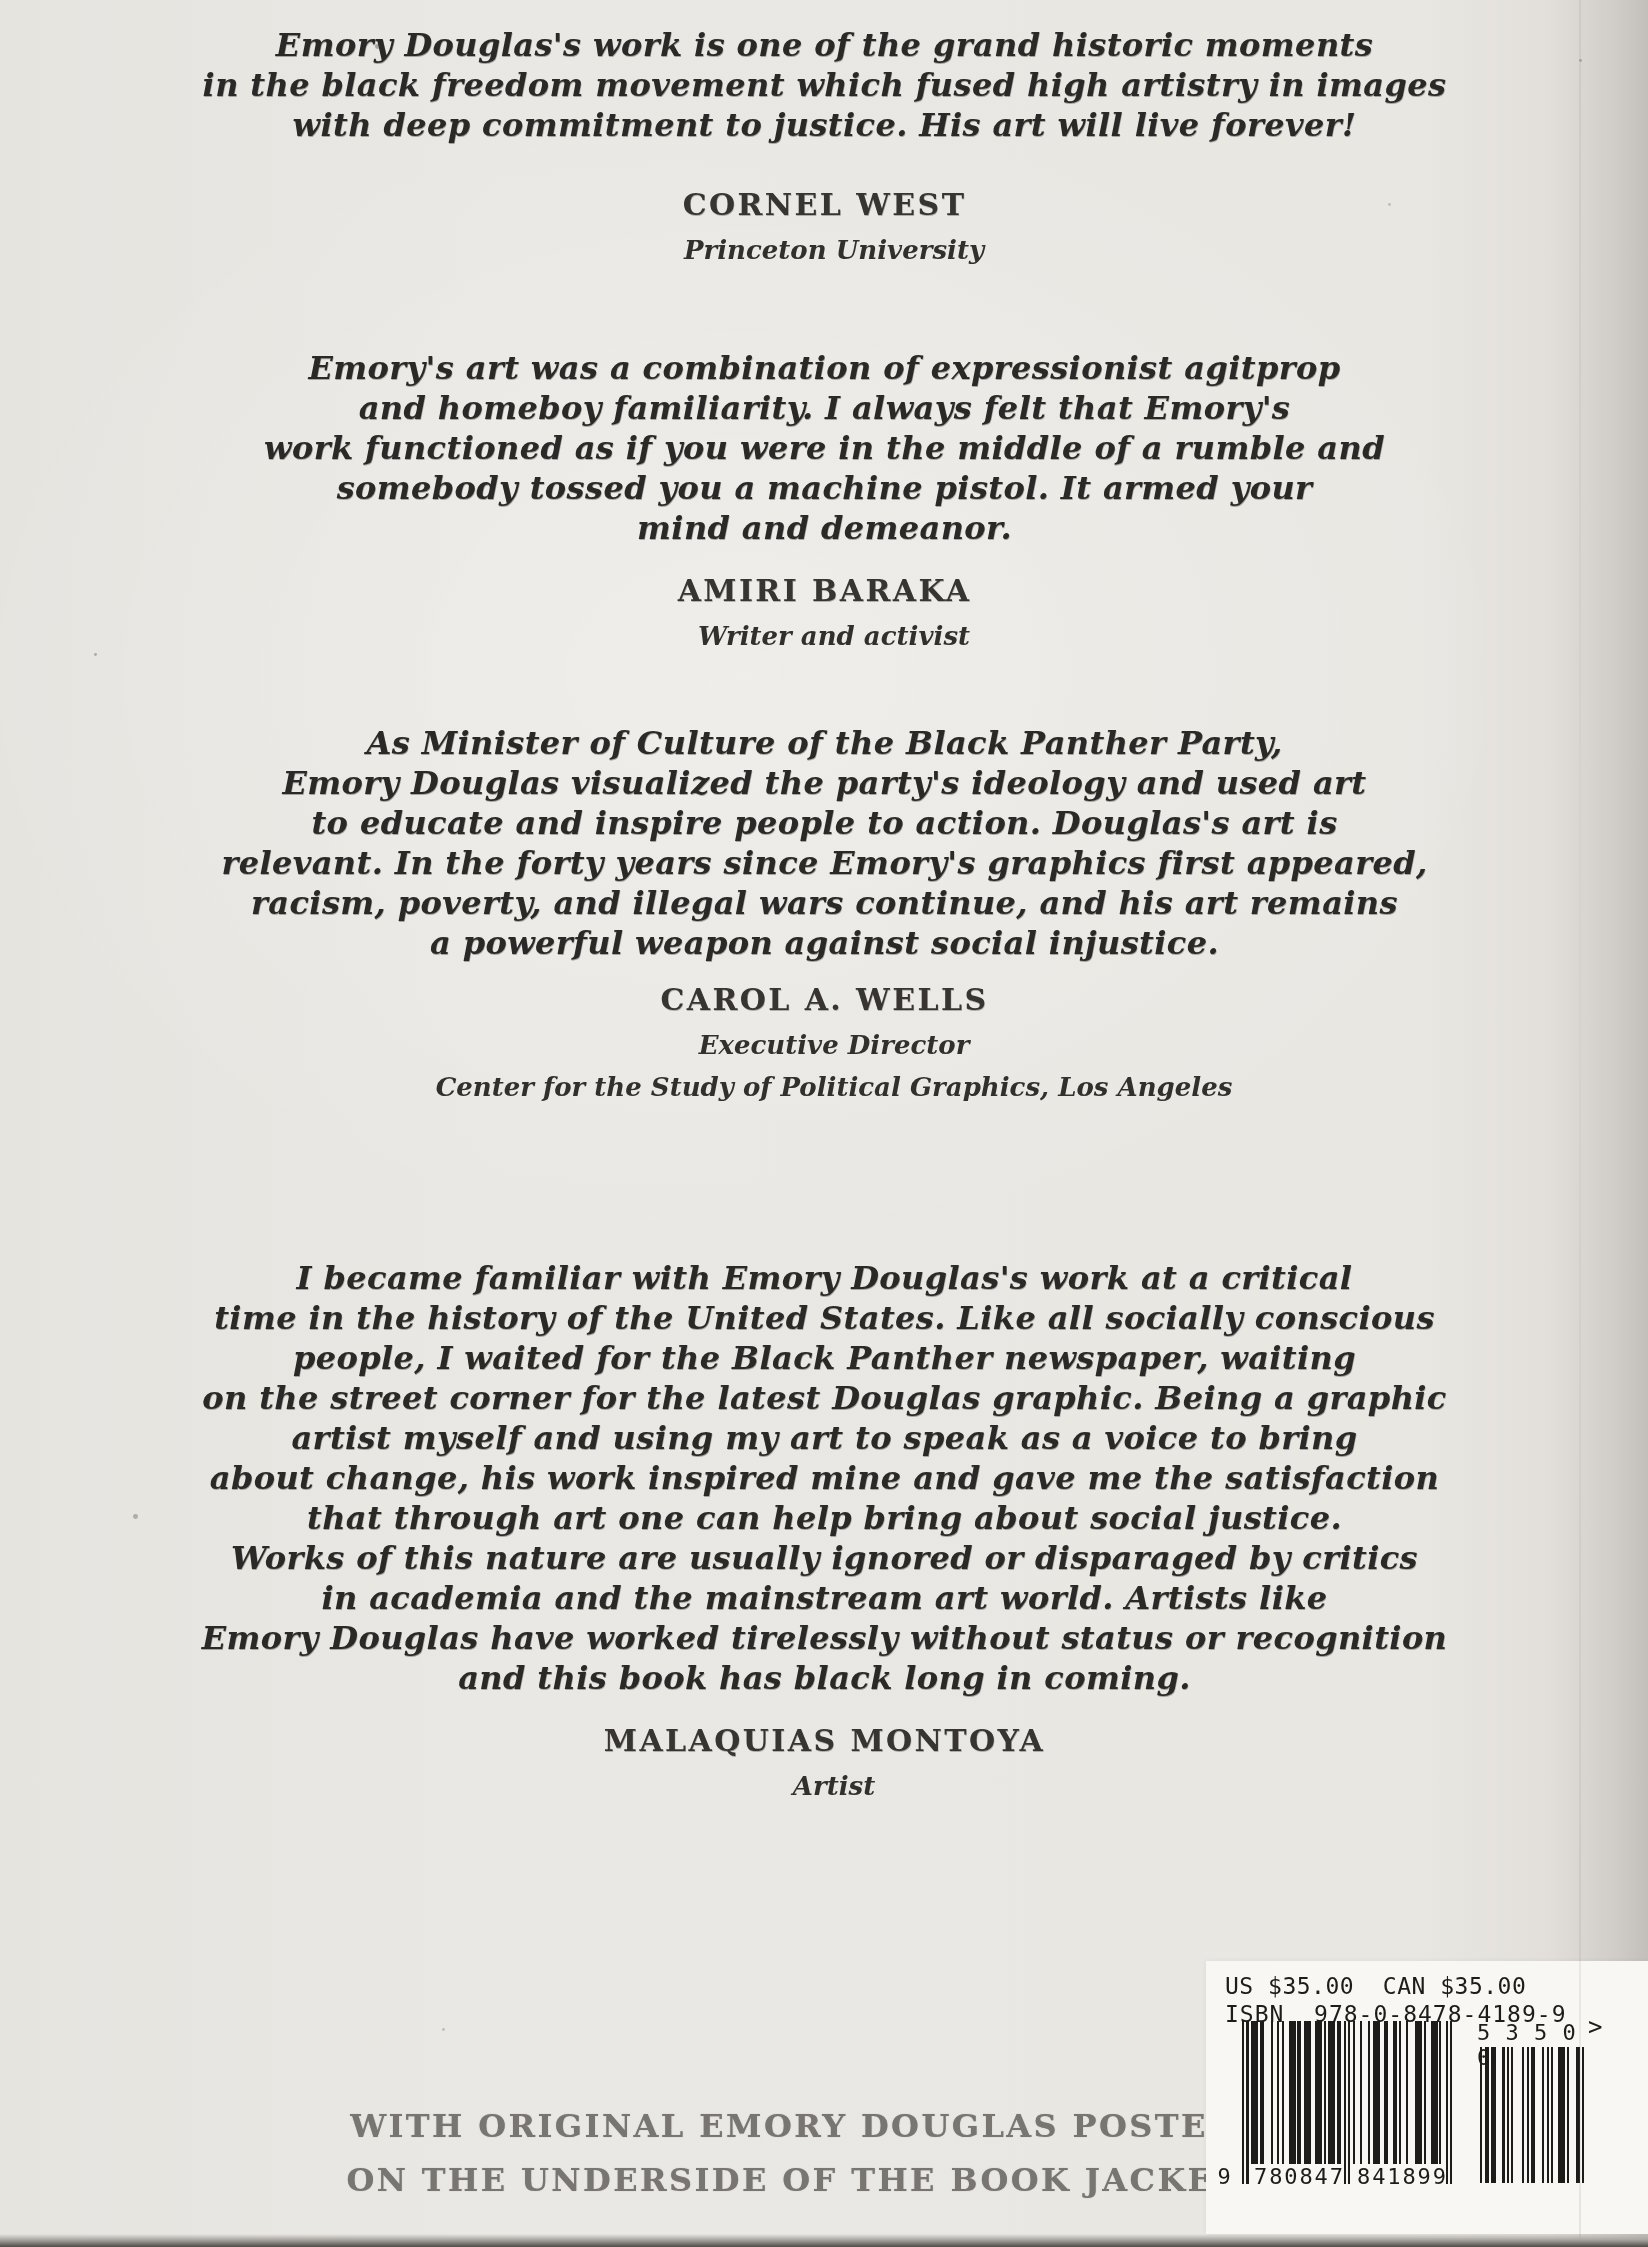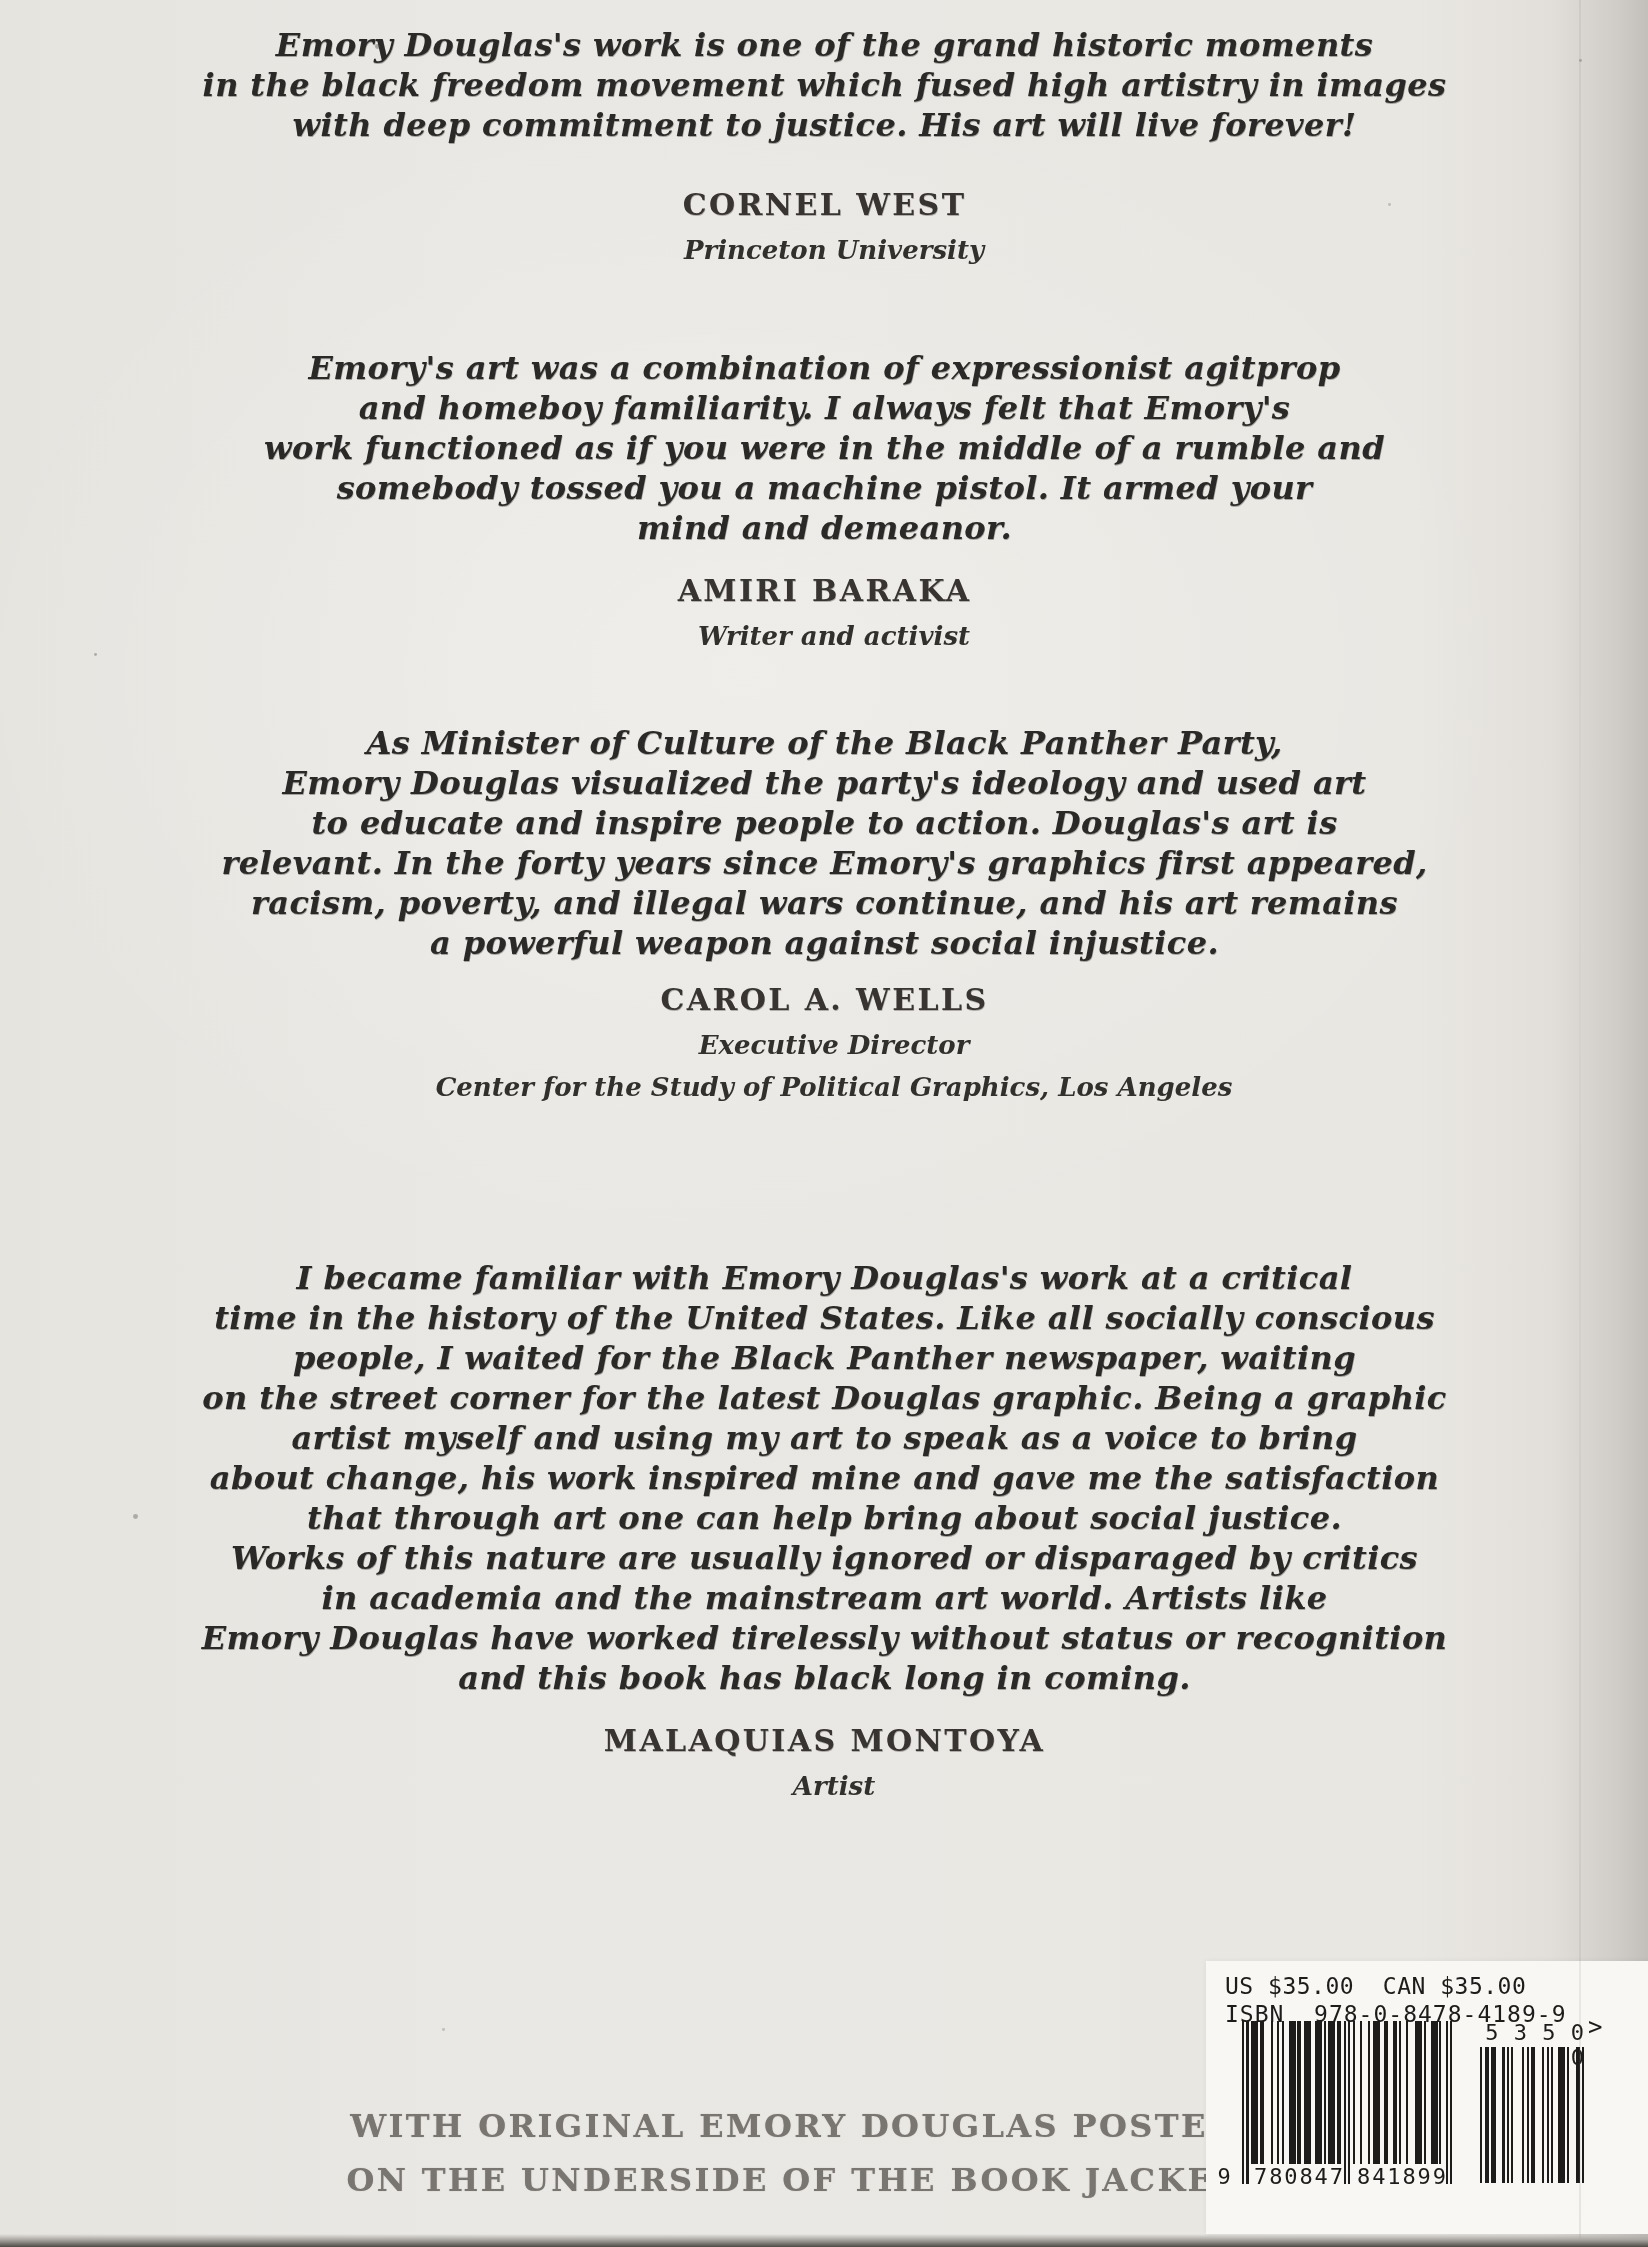--- a/index.html
+++ b/index.html
@@ -77,21 +77,21 @@
   .bars-addon{position:absolute;left:272px;top:86px;width:108px;height:136px;}
   .bar{position:absolute;top:0;background:#1d1c1a;}
   .ean-d{
     position:absolute;
     font-family:"DejaVu Sans Mono", monospace;
     font-size:22px;color:#1d1c1a;
   }
   .ean-d-first{left:11.5px;top:203px;}
   .ean-d-left{left:48px;top:203px;width:88px;text-align:center;letter-spacing:1.9px;}
   .ean-d-right{left:151px;top:203px;width:88px;text-align:center;letter-spacing:1.9px;}
-  .addon-digits{left:271px;top:59px;width:108px;text-align:right;letter-spacing:1px;font-size:22px;}
+  .addon-digits{left:271px;top:59px;width:108px;text-align:left;letter-spacing:1px;font-size:22px;}
   .addon-arrow{left:382px;top:52px;font-size:24px;}
   
   .edge-bottom{
     position:absolute;left:0;bottom:0;width:1649px;height:13.4px;
     background:linear-gradient(rgba(0,0,0,0), #a9a6a1 45%, #4e4b47 100%);
   }
   .paper-specks{
     position:absolute;left:0;top:0;width:2.9px;height:2.9px;border-radius:50%;
     background:transparent;
     box-shadow:

